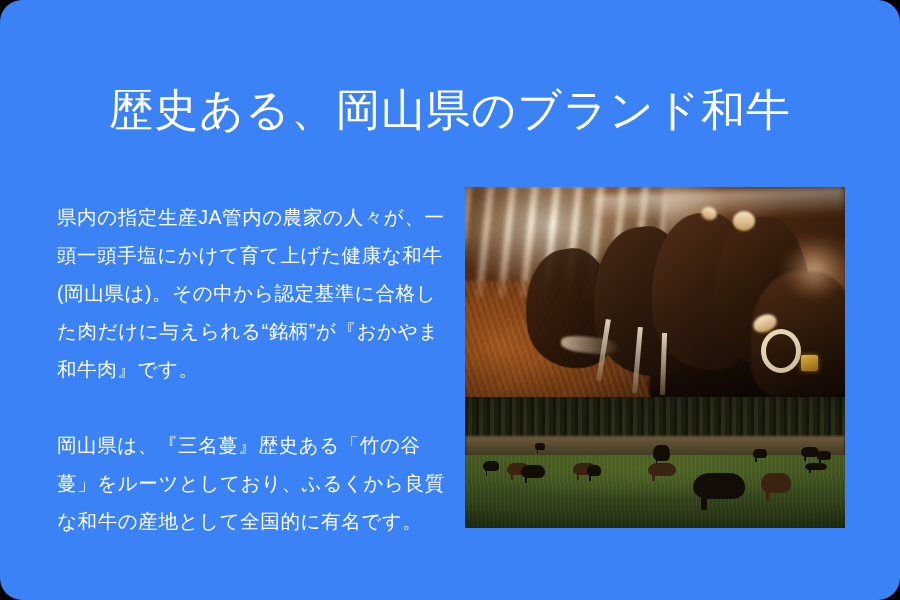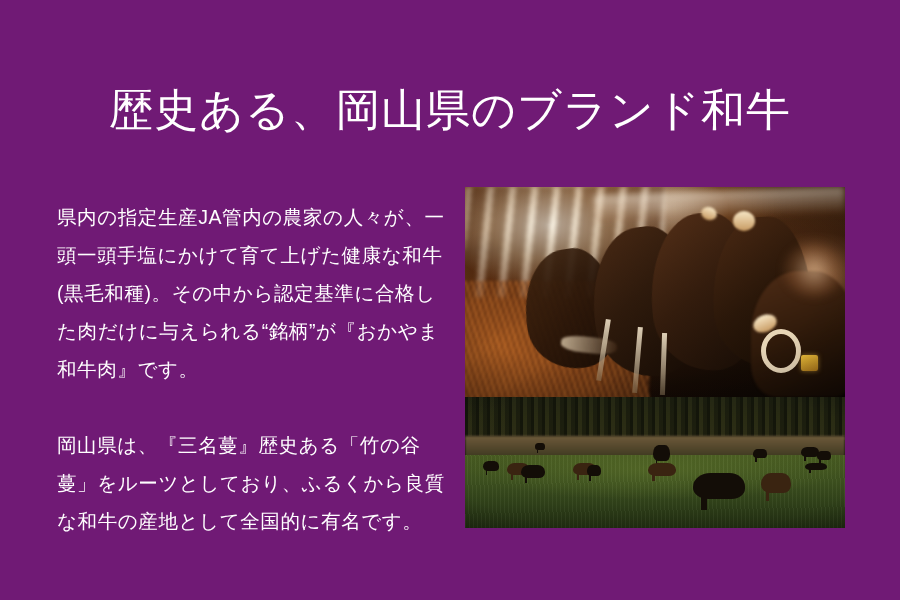--- a/index.html
+++ b/index.html
@@ -14,21 +14,22 @@
     overflow: hidden;
     font-family: "Liberation Sans", "DejaVu Sans", sans-serif;
     color: #ffffff;
     -webkit-font-smoothing: antialiased;
   }
 
   .page {
     position: relative;
     width: 900px;
     height: 600px;
-    background: #701a75;
+    background: #3b82f6;
+    border-radius: 22px;
   }
 
   
   .title {
     position: absolute;
     left: 0;
     top: 52px;
     width: 900px;
     text-align: center;
     font-size: 44px;
@@ -256,21 +257,21 @@
   }
 </style>
 </head>
 <body>
 
 <div class="page">
 
   <h1 class="title">歴史ある、岡山県のブランド和牛</h1>
 
   <div class="copy">
-    <p class="para">県内の指定生産JA管内の農家の人々が、一頭一頭手塩にかけて育て上げた健康な和牛(黒毛和種)。その中から認定基準に合格した肉だけに与えられる“銘柄”が『おかやま和牛肉』です。</p>
+    <p class="para">県内の指定生産JA管内の農家の人々が、一頭一頭手塩にかけて育て上げた健康な和牛(岡山県は)。その中から認定基準に合格した肉だけに与えられる“銘柄”が『おかやま和牛肉』です。</p>
     <p class="para">岡山県は、『三名蔓』歴史ある「竹の谷蔓」をルーツとしており、ふるくから良質な和牛の産地として全国的に有名です。</p>
   </div>
 
   <div class="media">
 
     <figure class="photo photo-barn" style="margin:0;">
       <div class="barn-bg"></div>
       <div class="barn-slats"></div>
       <div class="barn-rail"></div>
       <div class="barn-hay"></div>

